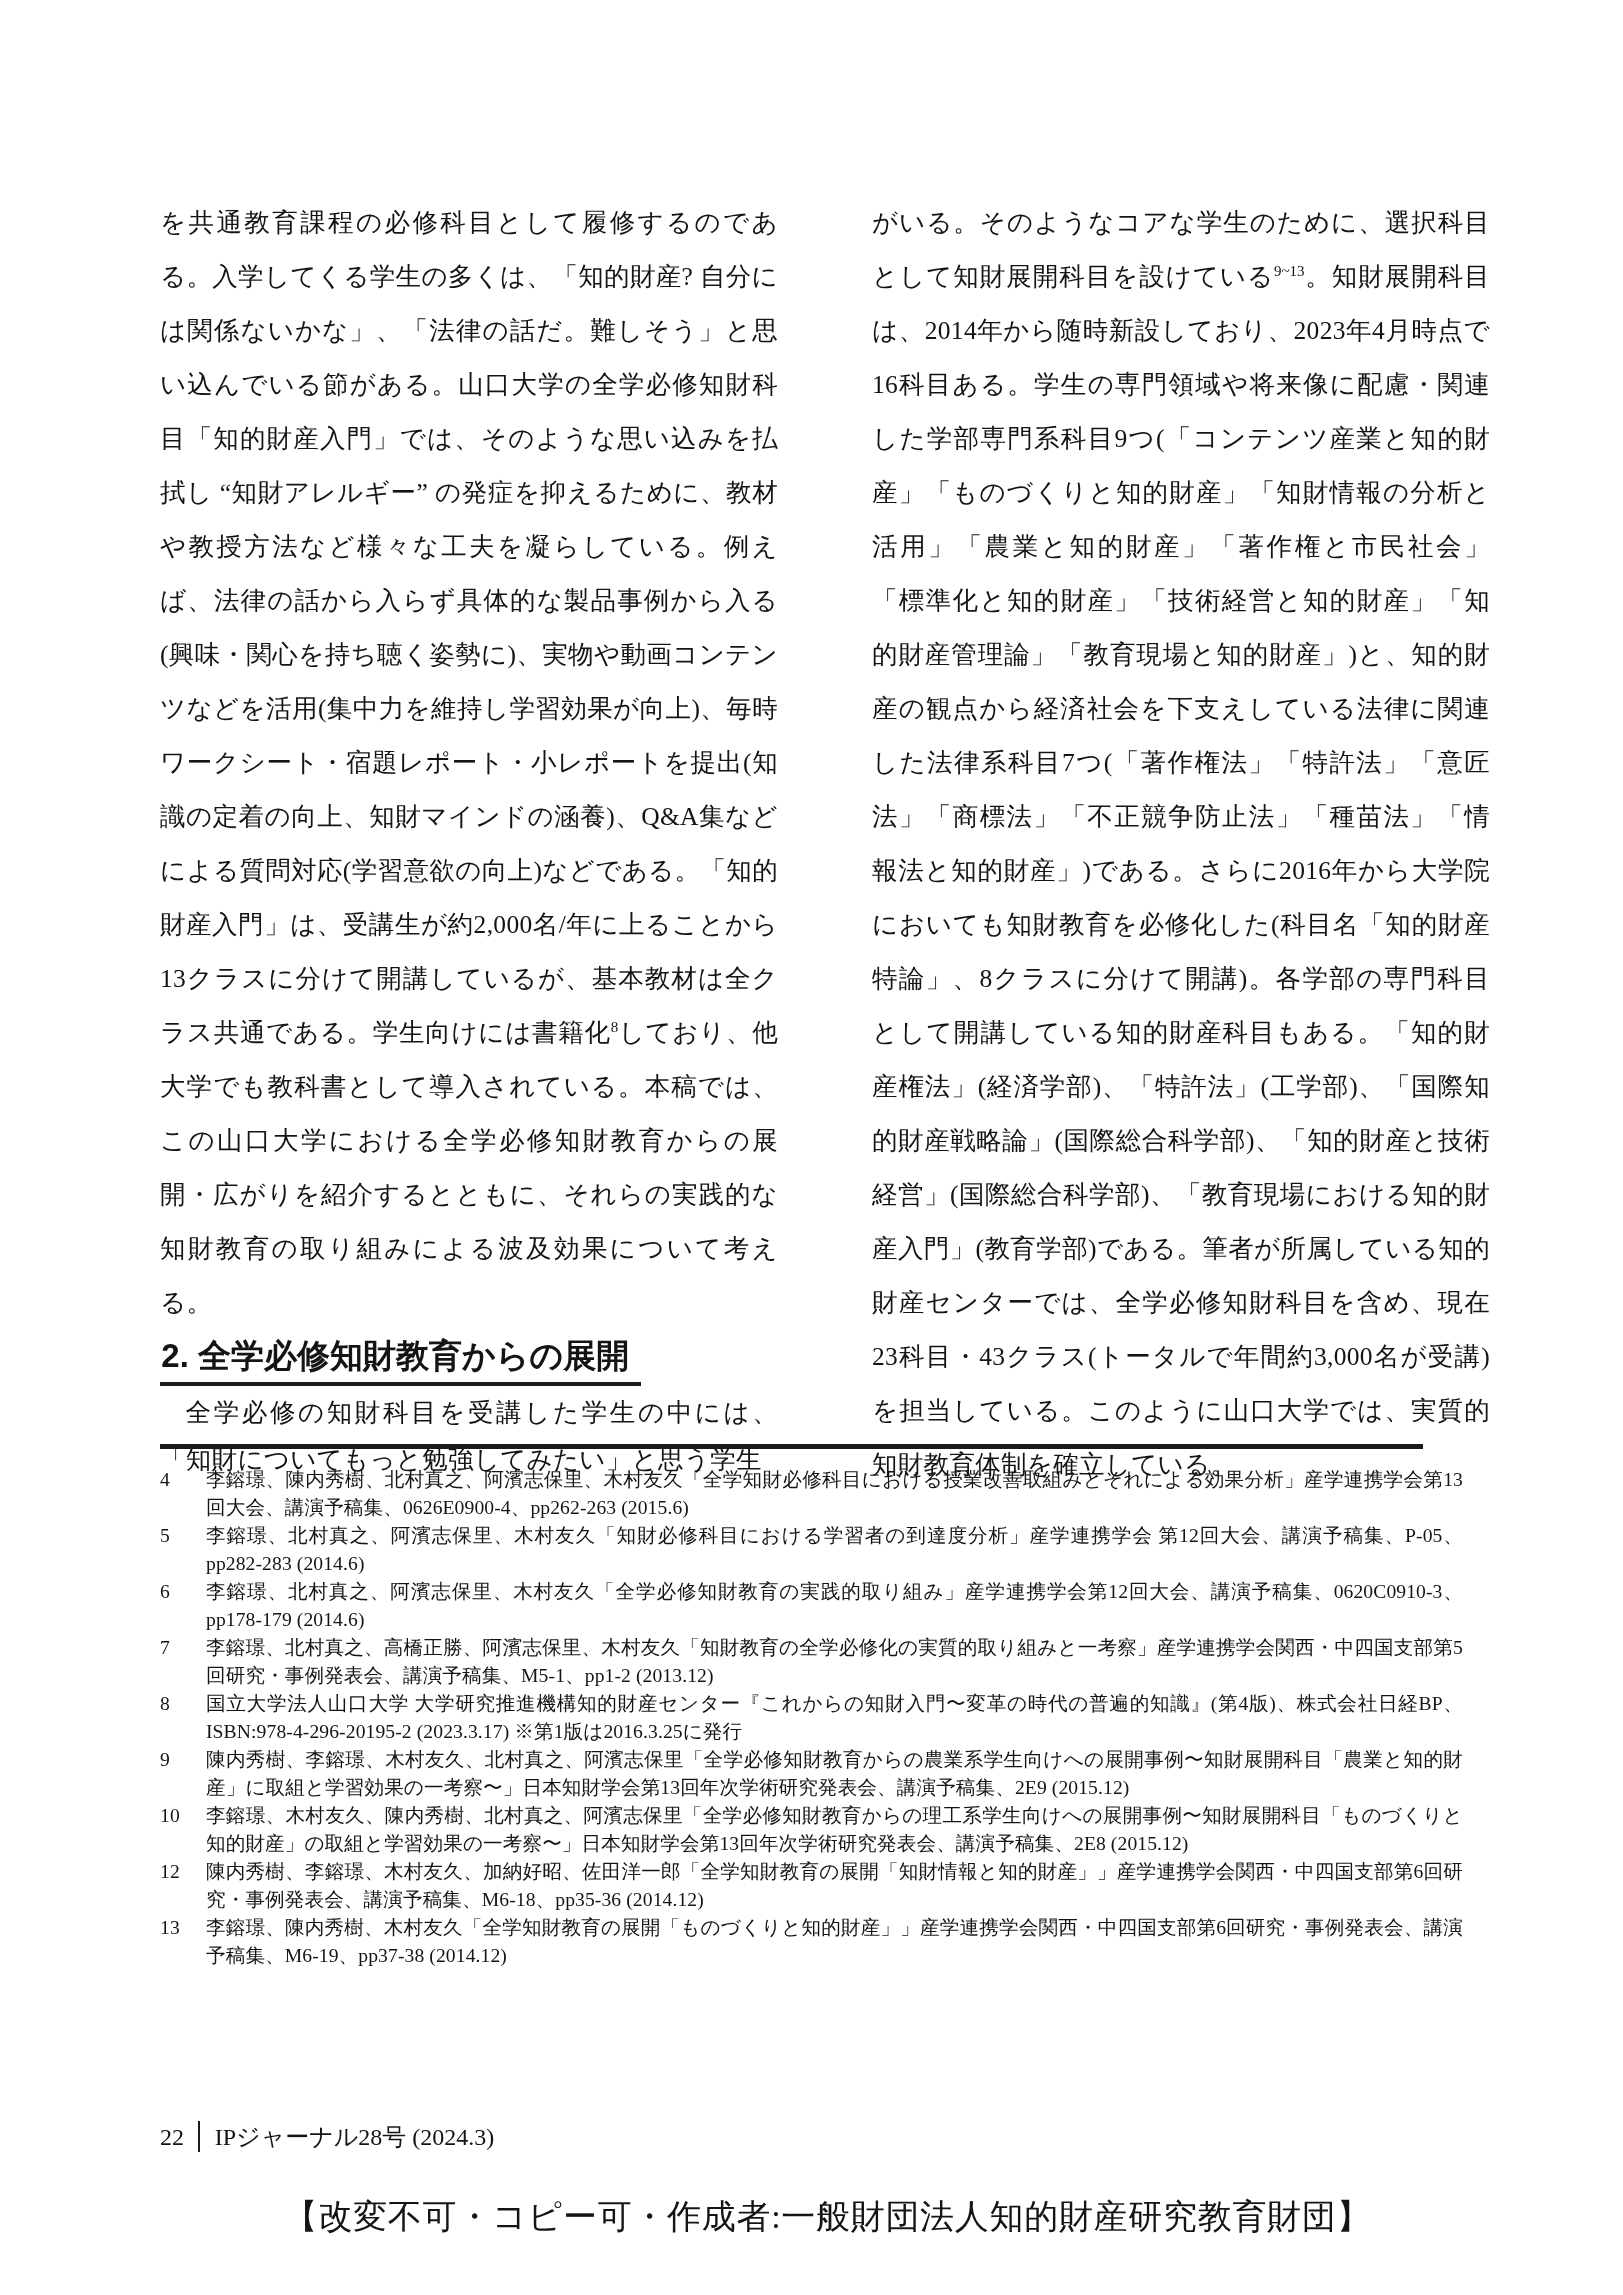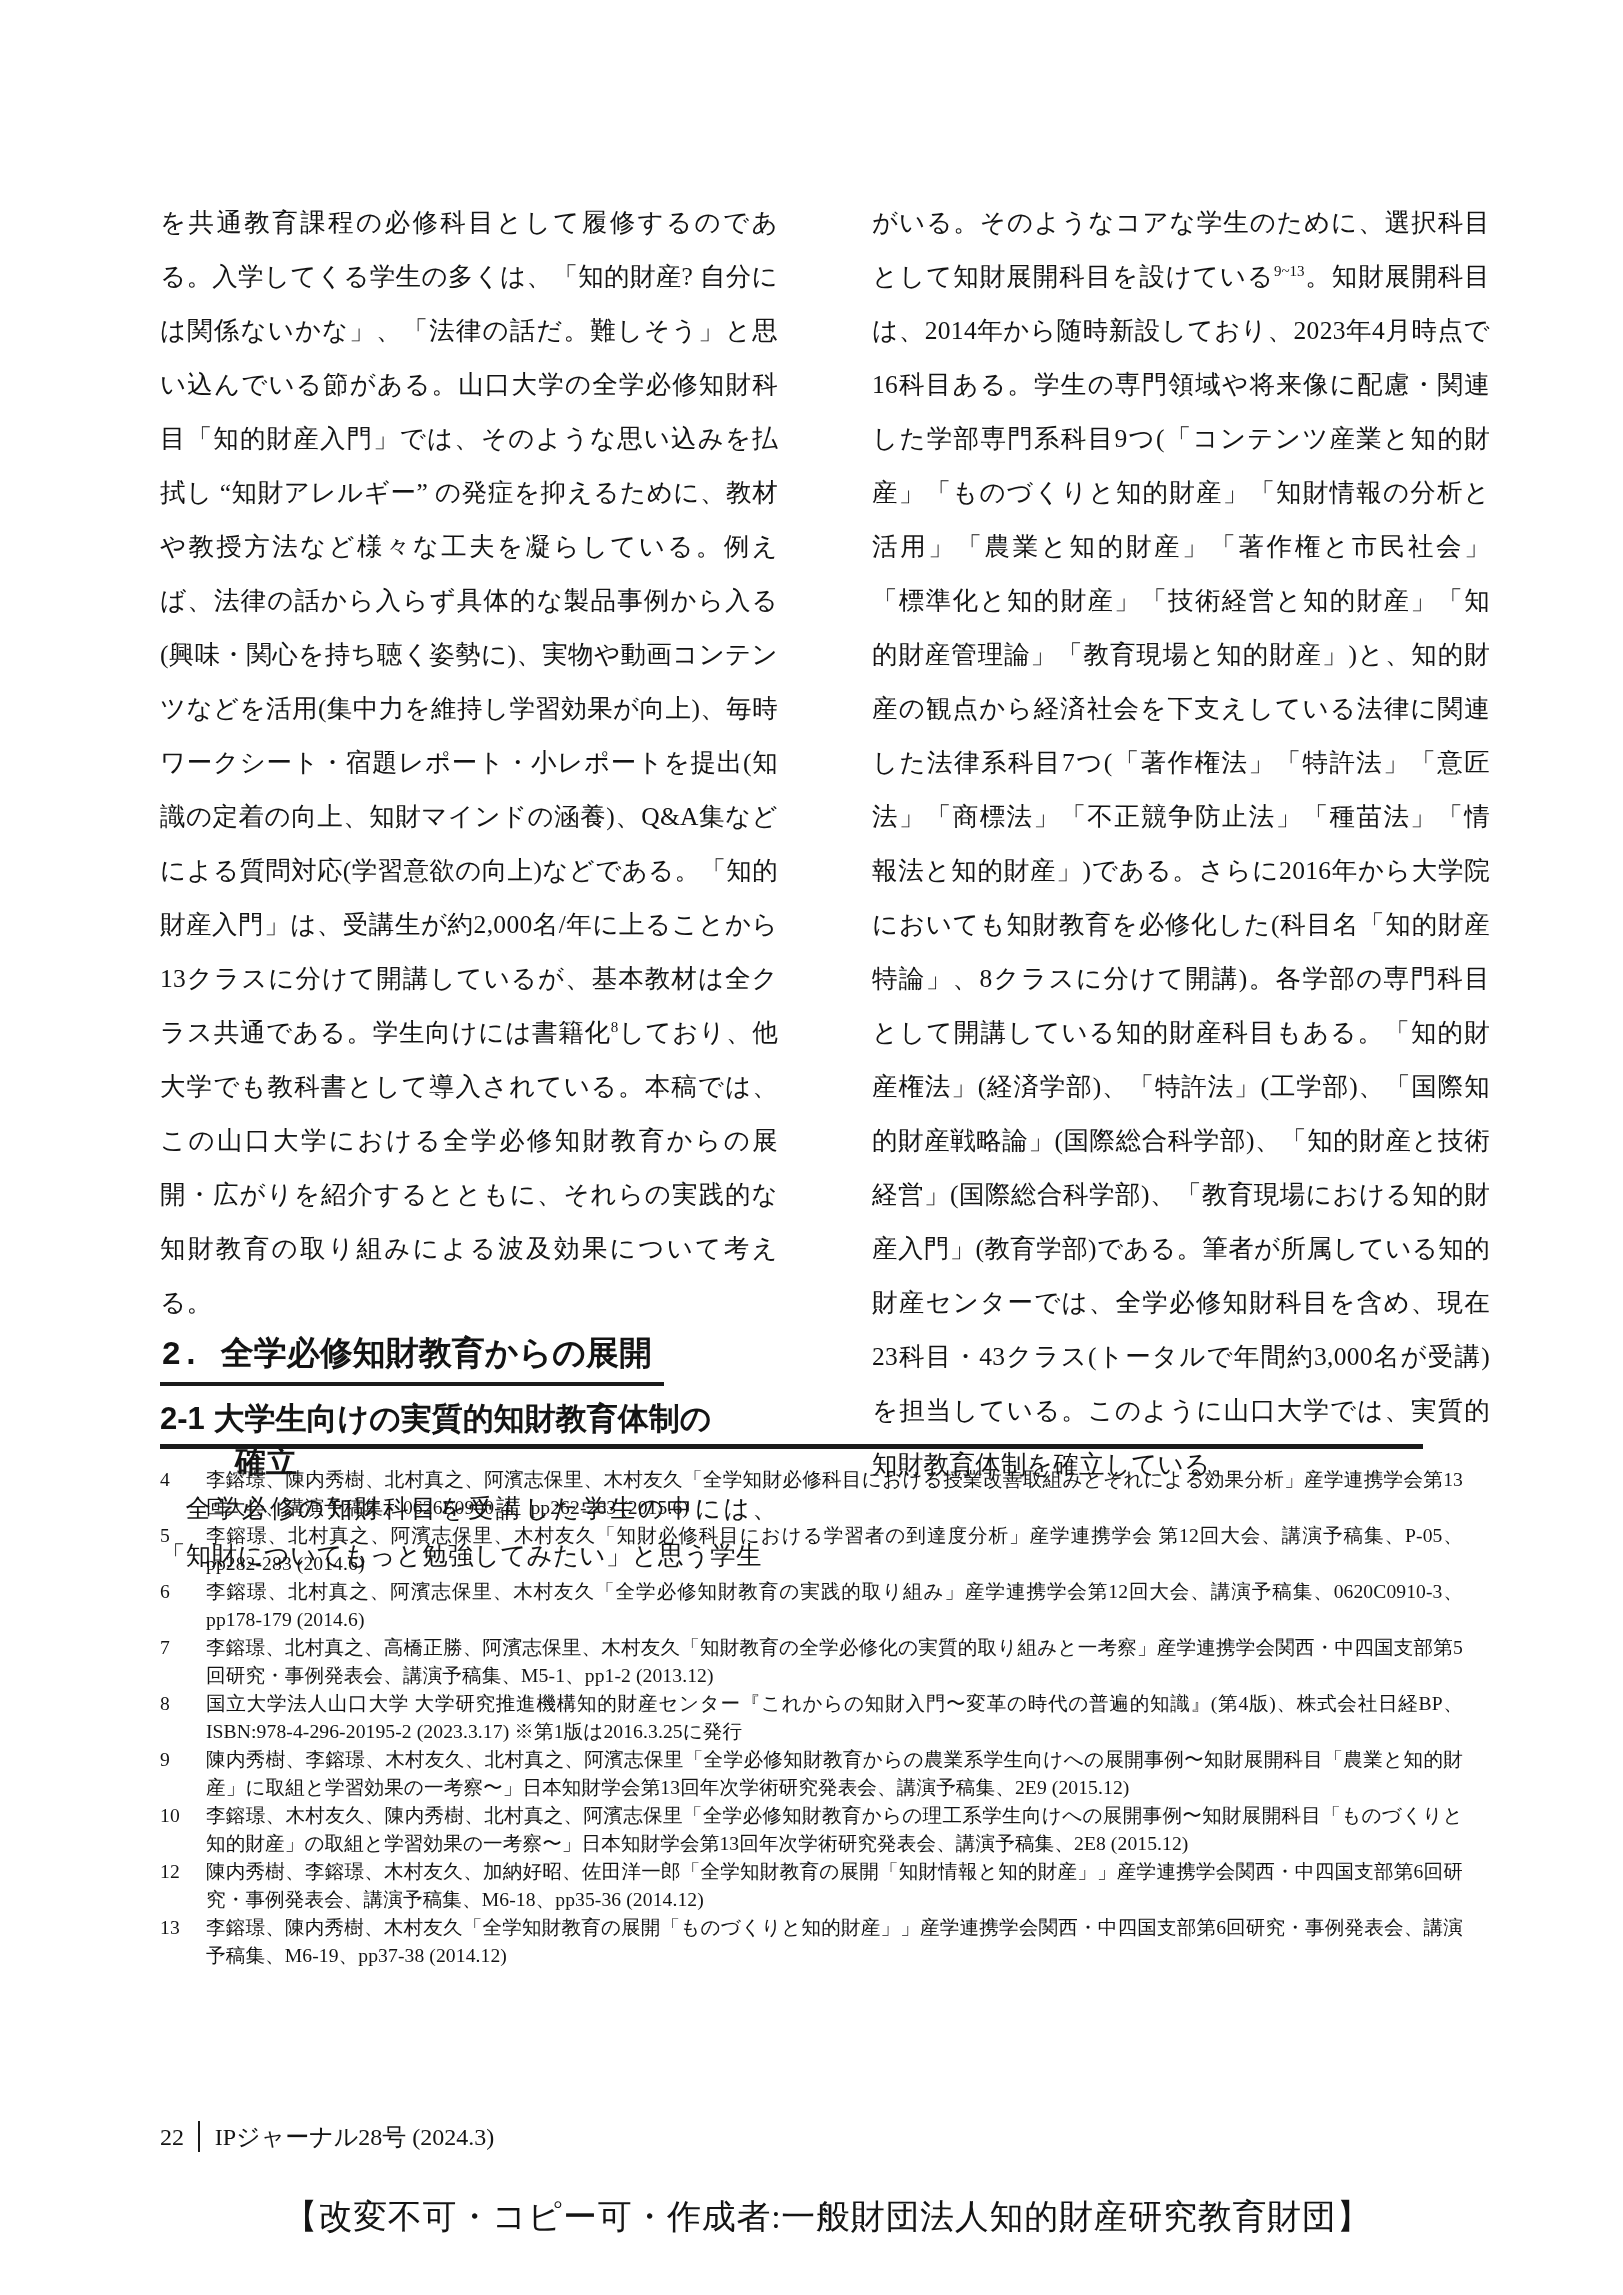--- a/index.html
+++ b/index.html
@@ -27,21 +27,21 @@
 
   sup.fn-ref {
     font-size:15px;
     line-height:0;
     vertical-align:super;
     letter-spacing:0;
   }
 
   h2.section {
     margin:5.2px 0 0 0;
-    font-family:Liberation Mono, monospace;
+    font-family:Liberation Sans, sans-serif;
     font-weight:bold;
     font-size:33px;
     line-height:41px;
   }
   h2.section .uline {
     display:inline-block;
     border-bottom:4.6px solid #1a1a1a;
     padding:0 11.8px 5.9px 1.3px;
   }
   h3.subsection {
@@ -101,24 +101,20 @@
 </head>
 <body>
 
 <div class="page">
 
   <div class="col col-left">
     <p class="body"><span>を共通教育課程の必修科目として履修するのである。入学してくる学生の多くは、「知的財産? 自分には関係ないかな」、「法律の話だ。難しそう」と思い込んでいる節がある。山口大学の全学必修知財科目「知的財産入門」では、そのような思い込みを払拭し “知財アレルギー” の発症を抑えるために、教材や教授方法など様々な工夫を凝らしている。例えば、法律の話から入らず具体的な製品事例から入る(興味・関心を持ち聴く姿勢に)、実物や動画コンテンツなどを活用(集中力を維持し学習効果が向上)、毎時ワークシート・宿題レポート・小レポートを提出(知識の定着の向上、知財マインドの涵養)、Q&amp;A集などによる質問対応(学習意欲の向上)などである。「知的財産入門」は、受講生が約2,000名/年に上ることから13クラスに分けて開講しているが、基本教材は全クラス共通である。学生向けには書籍化</span><sup class="fn-ref">8</sup><span>しており、他大学でも教科書として導入されている。本稿では、この山口大学における全学必修知財教育からの展開・広がりを紹介するとともに、それらの実践的な知財教育の取り組みによる波及効果について考える。</span></p>
 
     <h2 class="section"><span class="uline">2. 全学必修知財教育からの展開</span></h2>
 
-    <h3 class="subsection">
-      <div class="sub-line">2-1 大学生向けの実質的知財教育体制の</div>
-      <div class="sub-line sub-line2">確立</div>
-    </h3>
 
     <p class="body follow">全学必修の知財科目を受講した学生の中には、「知財についてもっと勉強してみたい」と思う学生</p>
   </div>
 
   <div class="col col-right">
     <p class="body"><span>がいる。そのようなコアな学生のために、選択科目として知財展開科目を設けている</span><sup class="fn-ref">9~13</sup><span>。知財展開科目は、2014年から随時新設しており、2023年4月時点で16科目ある。学生の専門領域や将来像に配慮・関連した学部専門系科目9つ(「コンテンツ産業と知的財産」「ものづくりと知的財産」「知財情報の分析と活用」「農業と知的財産」「著作権と市民社会」「標準化と知的財産」「技術経営と知的財産」「知的財産管理論」「教育現場と知的財産」)と、知的財産の観点から経済社会を下支えしている法律に関連した法律系科目7つ(「著作権法」「特許法」「意匠法」「商標法」「不正競争防止法」「種苗法」「情報法と知的財産」)である。さらに2016年から大学院においても知財教育を必修化した(科目名「知的財産特論」、8クラスに分けて開講)。各学部の専門科目として開講している知的財産科目もある。「知的財産権法」(経済学部)、「特許法」(工学部)、「国際知的財産戦略論」(国際総合科学部)、「知的財産と技術経営」(国際総合科学部)、「教育現場における知的財産入門」(教育学部)である。筆者が所属している知的財産センターでは、全学必修知財科目を含め、現在23科目・43クラス(トータルで年間約3,000名が受講)を担当している。このように山口大学では、実質的知財教育体制を確立している。</span></p>
   </div>
 
   <div class="fn-rule"></div>
 

